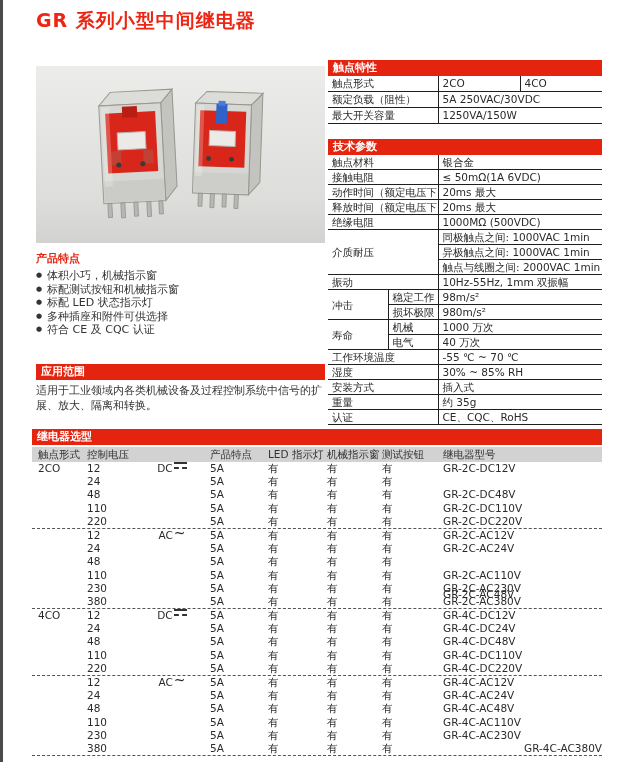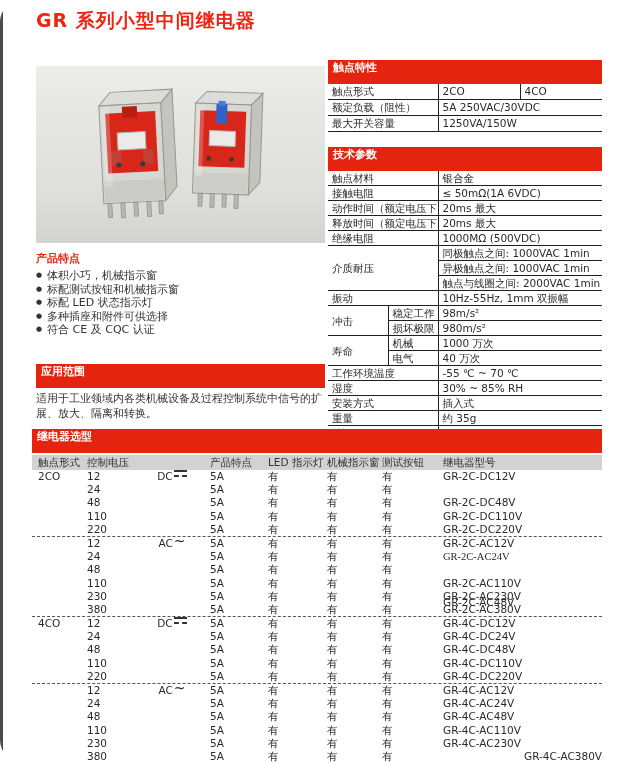--- a/index.html
+++ b/index.html
@@ -1,22 +1,22 @@
 <!DOCTYPE html>
 <html><head>
 <meta charset="utf-8">
 <style>
   html,body{margin:0;padding:0;background:#fff;}
   .page{position:relative;width:638px;height:762px;background:#ffffff;overflow:hidden;
-        font-family:"DejaVu Sans","Liberation Sans",sans-serif;color:#222;border-radius:22px;}
+        font-family:"DejaVu Sans","Liberation Sans",sans-serif;color:#222;}
   .left-strip{position:absolute;left:0;top:0;width:3px;height:762px;background:#4b4b4d;}
   .page-title{position:absolute;left:36px;top:8px;font-size:19px;font-weight:bold;color:#ee2512;letter-spacing:1px;}
 
   
-  .red-bar{height:24px;background:#e5240f;color:#fff;font-size:11px;font-weight:bold;
+  .red-bar{height:16px;background:#e5240f;color:#fff;font-size:11px;font-weight:bold;
            line-height:16px;padding-left:5px;box-sizing:border-box;}
 
   
   .left-col{position:absolute;left:36px;top:66px;width:289px;}
   .photo-wrap{width:289px;height:177px;}
   .features-hd{margin-top:9px;color:#e5240f;font-size:11px;font-weight:bold;line-height:14px;}
   .features-list{margin:3px 0 0;padding:0;list-style:none;font-size:11px;line-height:13.6px;color:#333;}
   .features-list li{display:flex;gap:5px;align-items:flex-start;}
   .bullet{font-size:7px;line-height:13.6px;color:#333;}
   .app-bar{margin-top:27px;}
@@ -297,21 +297,21 @@
           <div class="sel-cell" style="grid-area: 1 / 4;">5A</div>
           <div class="sel-cell" style="grid-area: 1 / 5;">有</div>
           <div class="sel-cell" style="grid-area: 1 / 6;">有</div>
           <div class="sel-cell" style="grid-area: 1 / 7;">有</div>
           <div class="sel-cell" style="grid-area: 1 / 8;">GR-2C-AC12V</div>
           <div class="sel-cell" style="grid-area: 2 / 2;">24</div>
           <div class="sel-cell" style="grid-area: 2 / 4;">5A</div>
           <div class="sel-cell" style="grid-area: 2 / 5;">有</div>
           <div class="sel-cell" style="grid-area: 2 / 6;">有</div>
           <div class="sel-cell" style="grid-area: 2 / 7;">有</div>
-          <div class="sel-cell" style="grid-area: 2 / 8; font-family: Liberation Serif, serif;">GR-2C-AC24V</div>
+          <div class="sel-cell" style="grid-area: 2 / 8;">GR-2C-AC24V</div>
           <div class="sel-cell" style="grid-area: 3 / 2;">48</div>
           <div class="sel-cell" style="grid-area: 3 / 4;">5A</div>
           <div class="sel-cell" style="grid-area: 3 / 5;">有</div>
           <div class="sel-cell" style="grid-area: 3 / 6;">有</div>
           <div class="sel-cell" style="grid-area: 3 / 7;">有</div>
           <div class="sel-cell" style="grid-area: 3 / 8; margin-top: 33px;">GR-2C-AC48V</div>
           <div class="sel-cell" style="grid-area: 4 / 2;">110</div>
           <div class="sel-cell" style="grid-area: 4 / 4;">5A</div>
           <div class="sel-cell" style="grid-area: 4 / 5;">有</div>
           <div class="sel-cell" style="grid-area: 4 / 6;">有</div>

